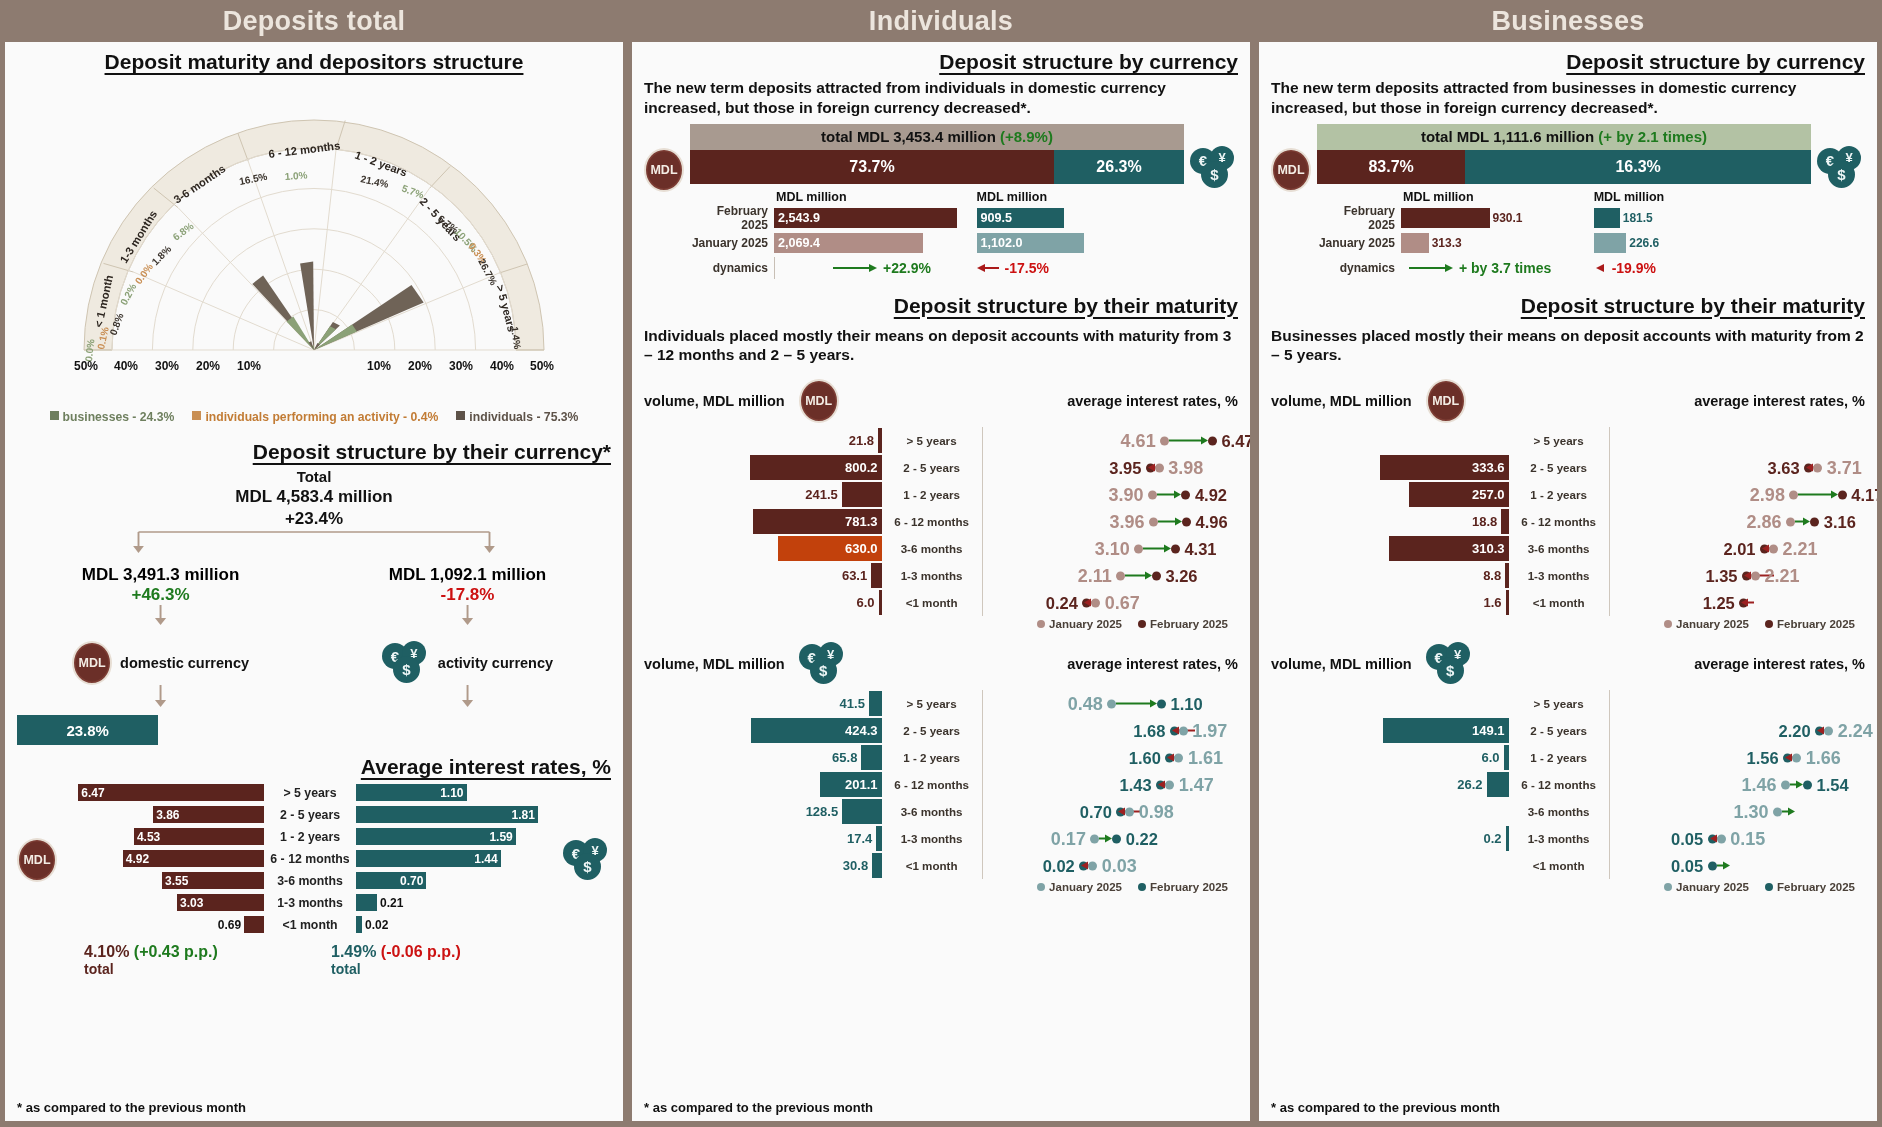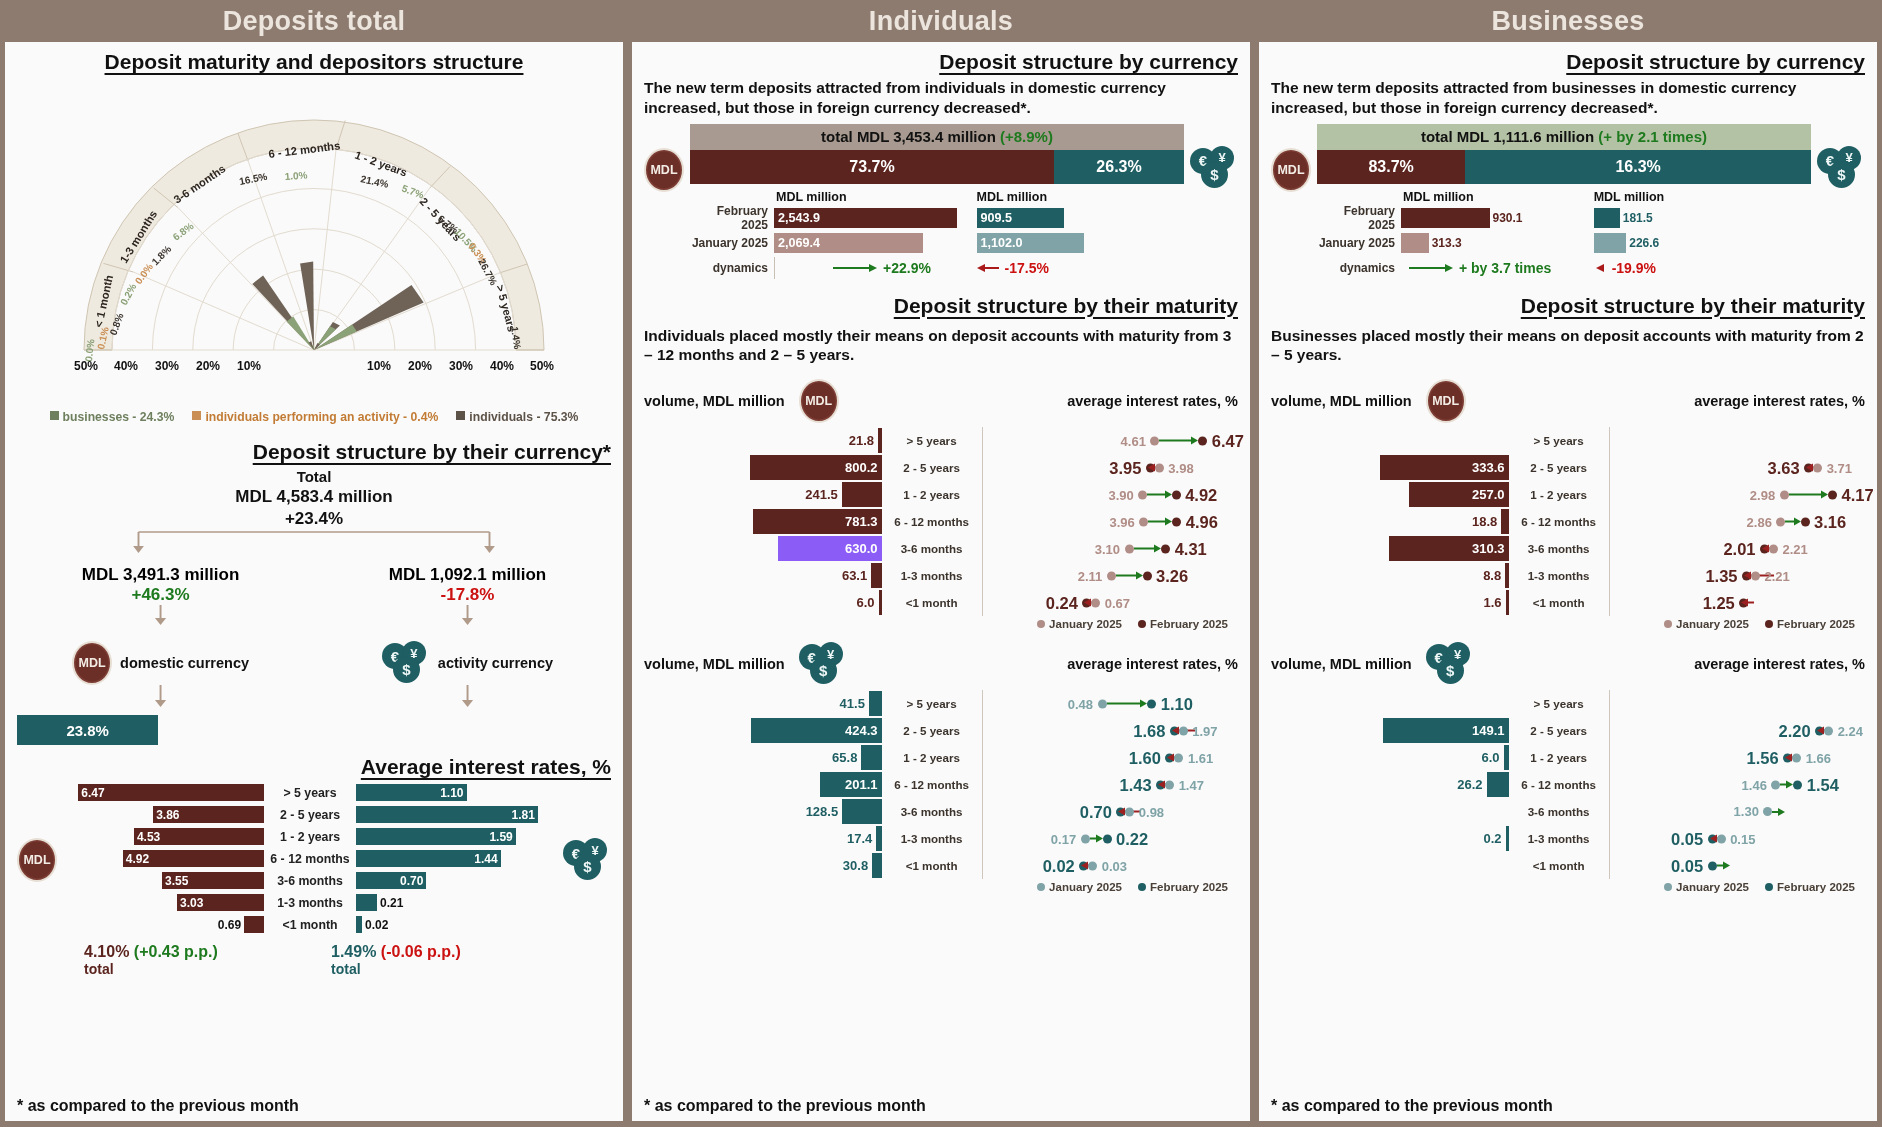--- a/index.html
+++ b/index.html
@@ -18,21 +18,21 @@
   .panel-body {
     flex:1; background:#fafafa; position:relative; overflow:hidden;
     padding:8px 12px 6px 12px;
   }
   .sec-title {
     text-align:right; font-size:21px; font-weight:bold; color:#111;
     text-decoration:underline; text-underline-offset:4px; margin-bottom:4px;
   }
   .sec-title.center { text-align:center; }
   .lead { font-size:15.5px; font-weight:bold; color:#111; line-height:1.28; margin-bottom:4px;}
-  .footnote { position:absolute; left:12px; bottom:6px; font-size:16px; font-weight:bold; color:#111; }
+  .footnote { position:absolute; left:12px; bottom:6px; font-size:13px; font-weight:bold; color:#111; }
 
   
   .polar-wrap { position:relative; width:100%; height:330px; }
   .legend { display:flex; justify-content:center; gap:18px; font-size:12.2px; font-weight:bold; margin-top:2px;}
   .legend span.sw { display:inline-block; width:9px; height:9px; margin-right:4px; vertical-align:1px;}
   .lg-bus { color:#6e7f5e; } .lg-act { color:#c27c35; } .lg-ind { color:#5d5248; }
 
   
   .flow { position:relative; text-align:center; }
   .flow .total-lbl { font-size:15px; font-weight:bold; color:#111; }
@@ -103,21 +103,21 @@
   .mr .vol { width:40%; display:flex; justify-content:flex-end; align-items:center; }
   .mr .volnum { font-size:13px; font-weight:bold; padding-right:4px; }
   .mr .volbar { height:25px; }
   .mr .volbar.inside { display:flex; align-items:center; justify-content:flex-end; color:#fff; font-size:13px; font-weight:bold; padding-right:4px;}
   .mr .cat { width:100px; text-align:center; font-size:11.6px; font-weight:bold; color:#3b332c;}
   .mr .rate { flex:1; position:relative; height:27px; }
   .axisline { position:absolute; top:0; bottom:0; width:1px; background:#cfc7bd; }
   .dumb { position:absolute; top:50%; transform:translateY(-50%); display:flex; align-items:center; }
   .dot { width:9px;height:9px;border-radius:50%; flex:none;}
   .conn { height:2px; }
-  .rv { font-size:13px; font-weight:bold; white-space:nowrap; }
+  .rv { font-size:18px; font-weight:bold; white-space:nowrap; }
   .rv.big { font-size:16.5px; }
   .mat-legend { display:flex; justify-content:flex-end; gap:16px; font-size:11.5px; font-weight:bold; color:#4a4038; margin-top:2px; padding-right:10px;}
   .mat-legend .d { width:8px;height:8px;border-radius:50%;display:inline-block;margin-right:4px;}
 </style>
 </head>
 <body>
 
 <div class="board">
 
   <div class="panel">
@@ -501,21 +501,21 @@
               <div class="volbar inside" style="width: 128.629px; background: rgb(91, 36, 30);">781.3</div>
             </div>
             <div class="cat">6 - 12 months</div>
             <div class="rate">
               <div class="axisline" style="left: 0px;"></div>
               <div class="dumb" style="left: 127.886px;"><span class="rv" style="color: rgb(176, 141, 134);">3.96</span>&nbsp;<span class="dot" style="background: rgb(176, 141, 134);"></span><span class="conn" style="width: 17.1429px; background: rgb(30, 122, 30);"></span><span style="width: 0px; height: 0px; border-top: 4px solid transparent; border-bottom: 4px solid transparent; border-left: 7px solid rgb(30, 122, 30);"></span><span class="dot" style="background: rgb(91, 36, 30);"></span>&nbsp;<span class="rv big" style="color: rgb(91, 36, 30);">4.96</span></div>
             </div>
           </div>
           <div class="mr">
             <div class="vol">
-              <div class="volbar inside" style="width: 103.72px; background: #8b5cf6;">630.0</div>
+              <div class="volbar inside" style="width: 103.72px; background: #c2410c;">630.0</div>
             </div>
             <div class="cat">3-6 months</div>
             <div class="rate">
               <div class="axisline" style="left: 0px;"></div>
               <div class="dumb" style="left: 113.143px;"><span class="rv" style="color: rgb(176, 141, 134);">3.10</span>&nbsp;<span class="dot" style="background: rgb(176, 141, 134);"></span><span class="conn" style="width: 20.7429px; background: rgb(30, 122, 30);"></span><span style="width: 0px; height: 0px; border-top: 4px solid transparent; border-bottom: 4px solid transparent; border-left: 7px solid rgb(30, 122, 30);"></span><span class="dot" style="background: rgb(91, 36, 30);"></span>&nbsp;<span class="rv big" style="color: rgb(91, 36, 30);">4.31</span></div>
             </div>
           </div>
           <div class="mr">
             <div class="vol">
               <span class="volnum" style="color: rgb(91, 36, 30);">63.1</span>

